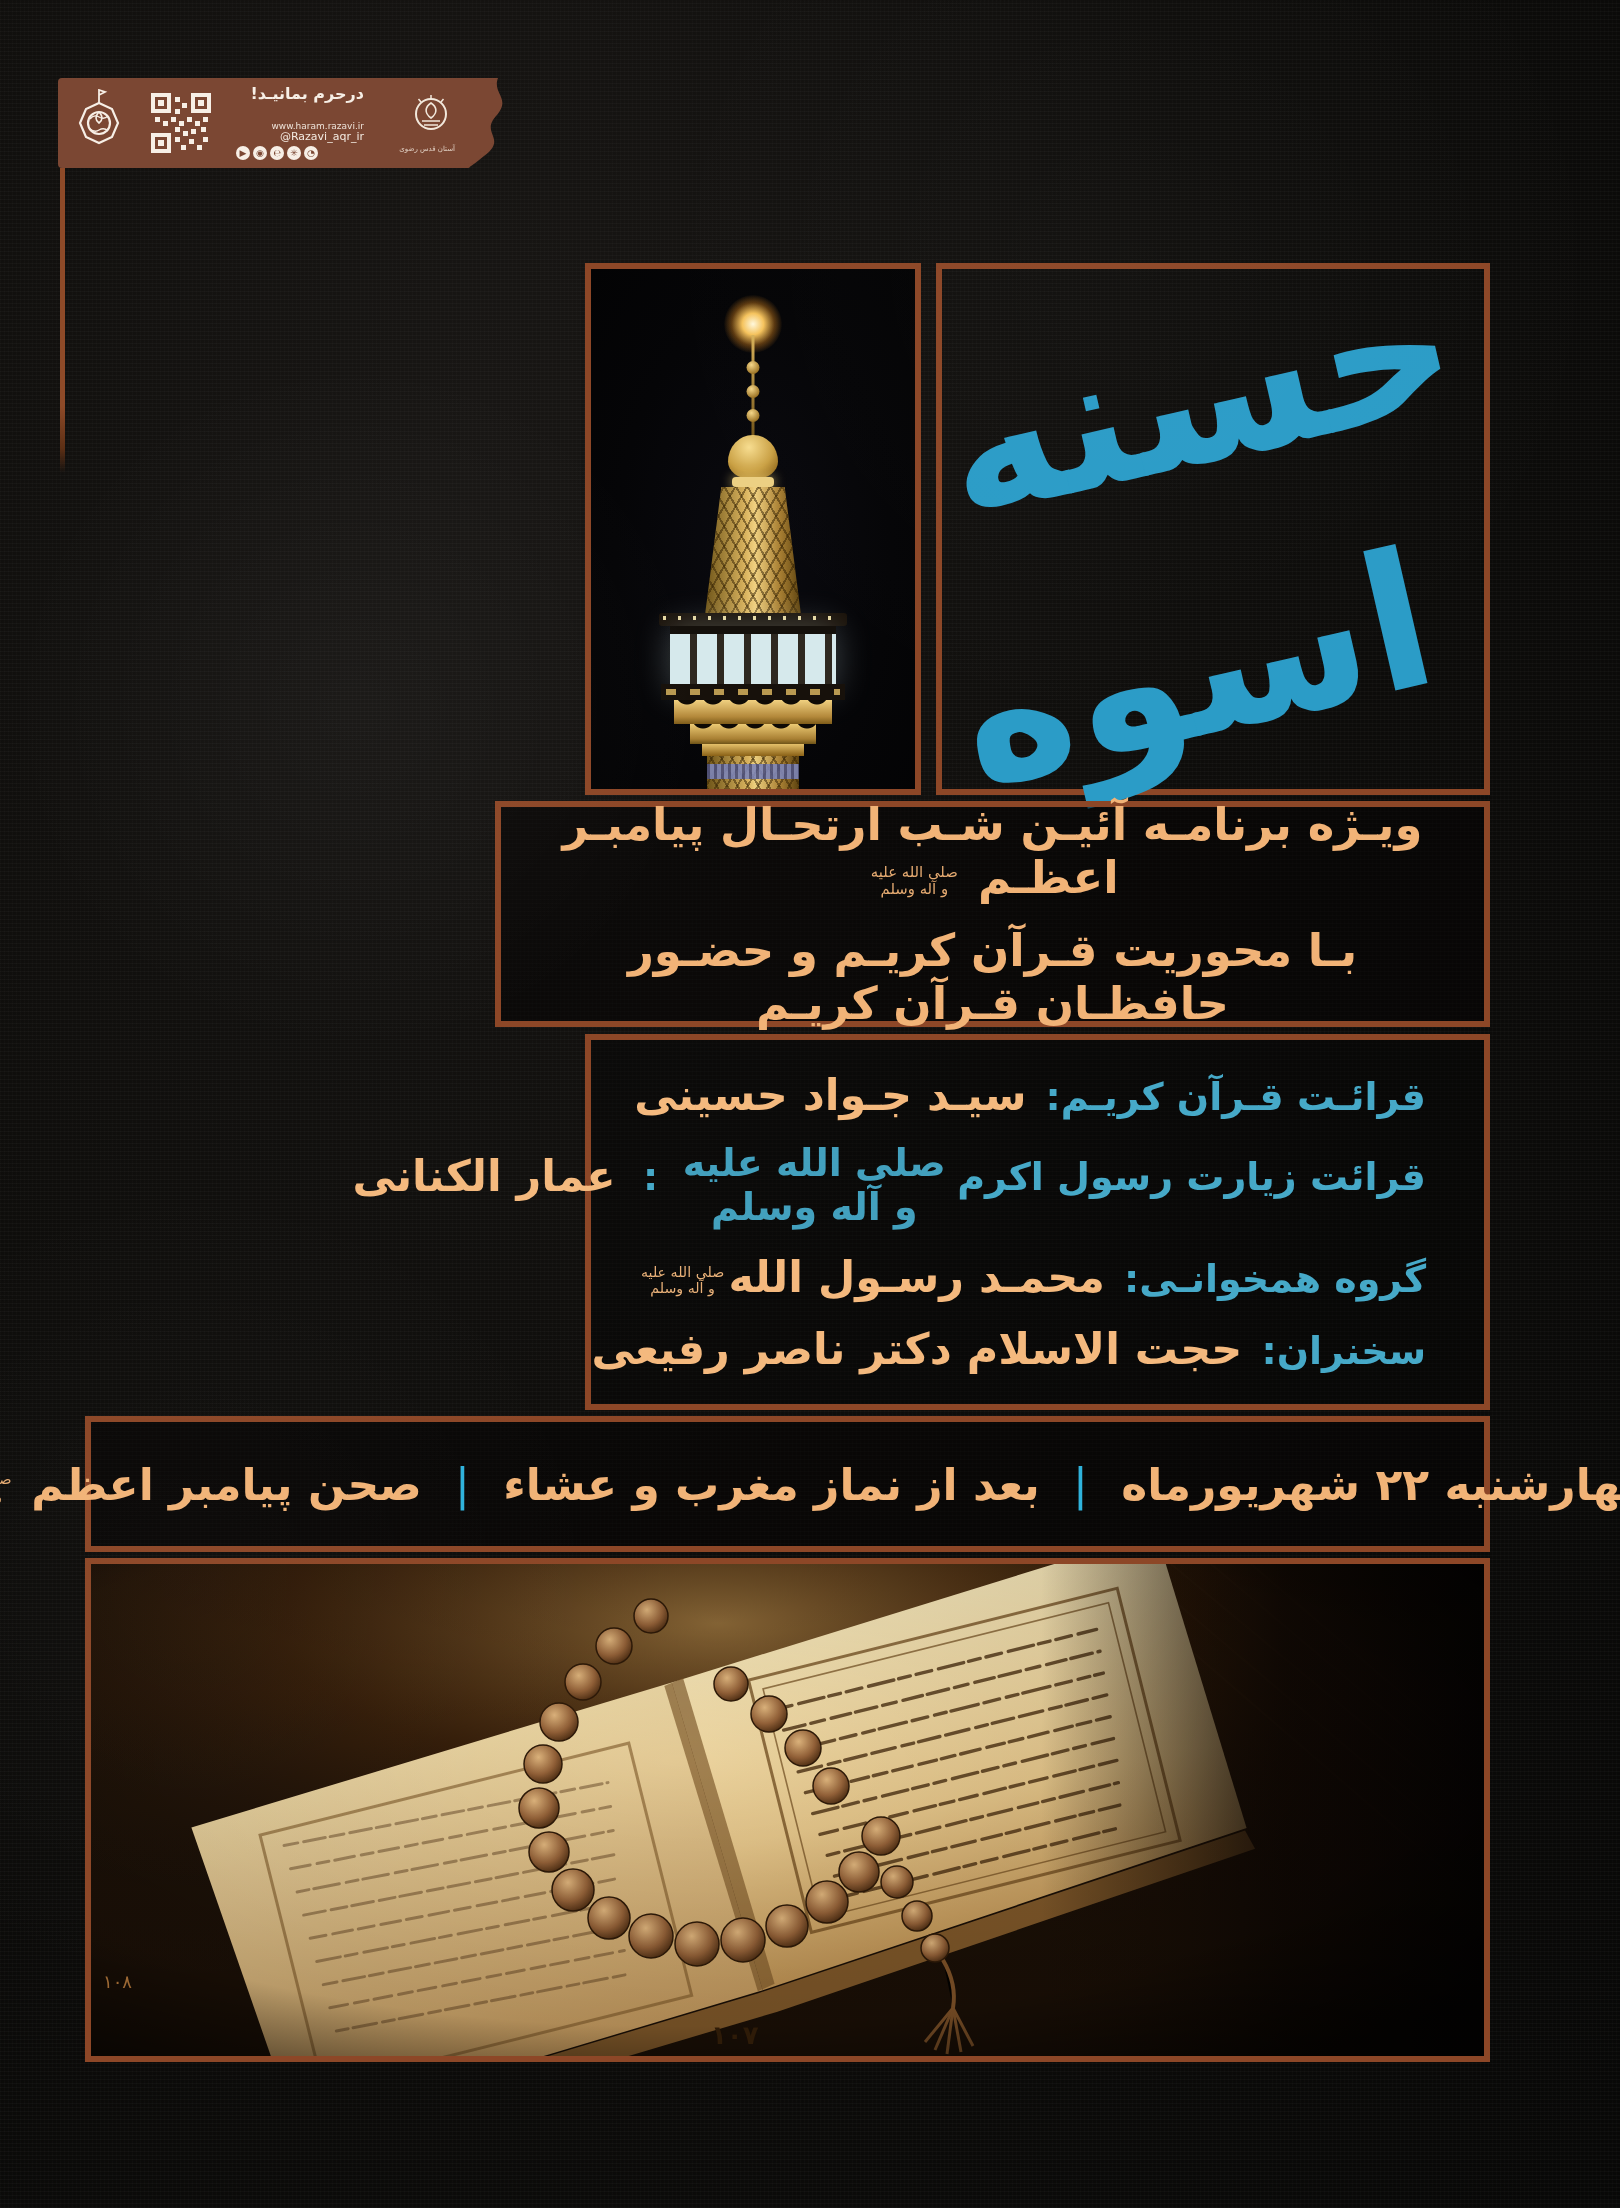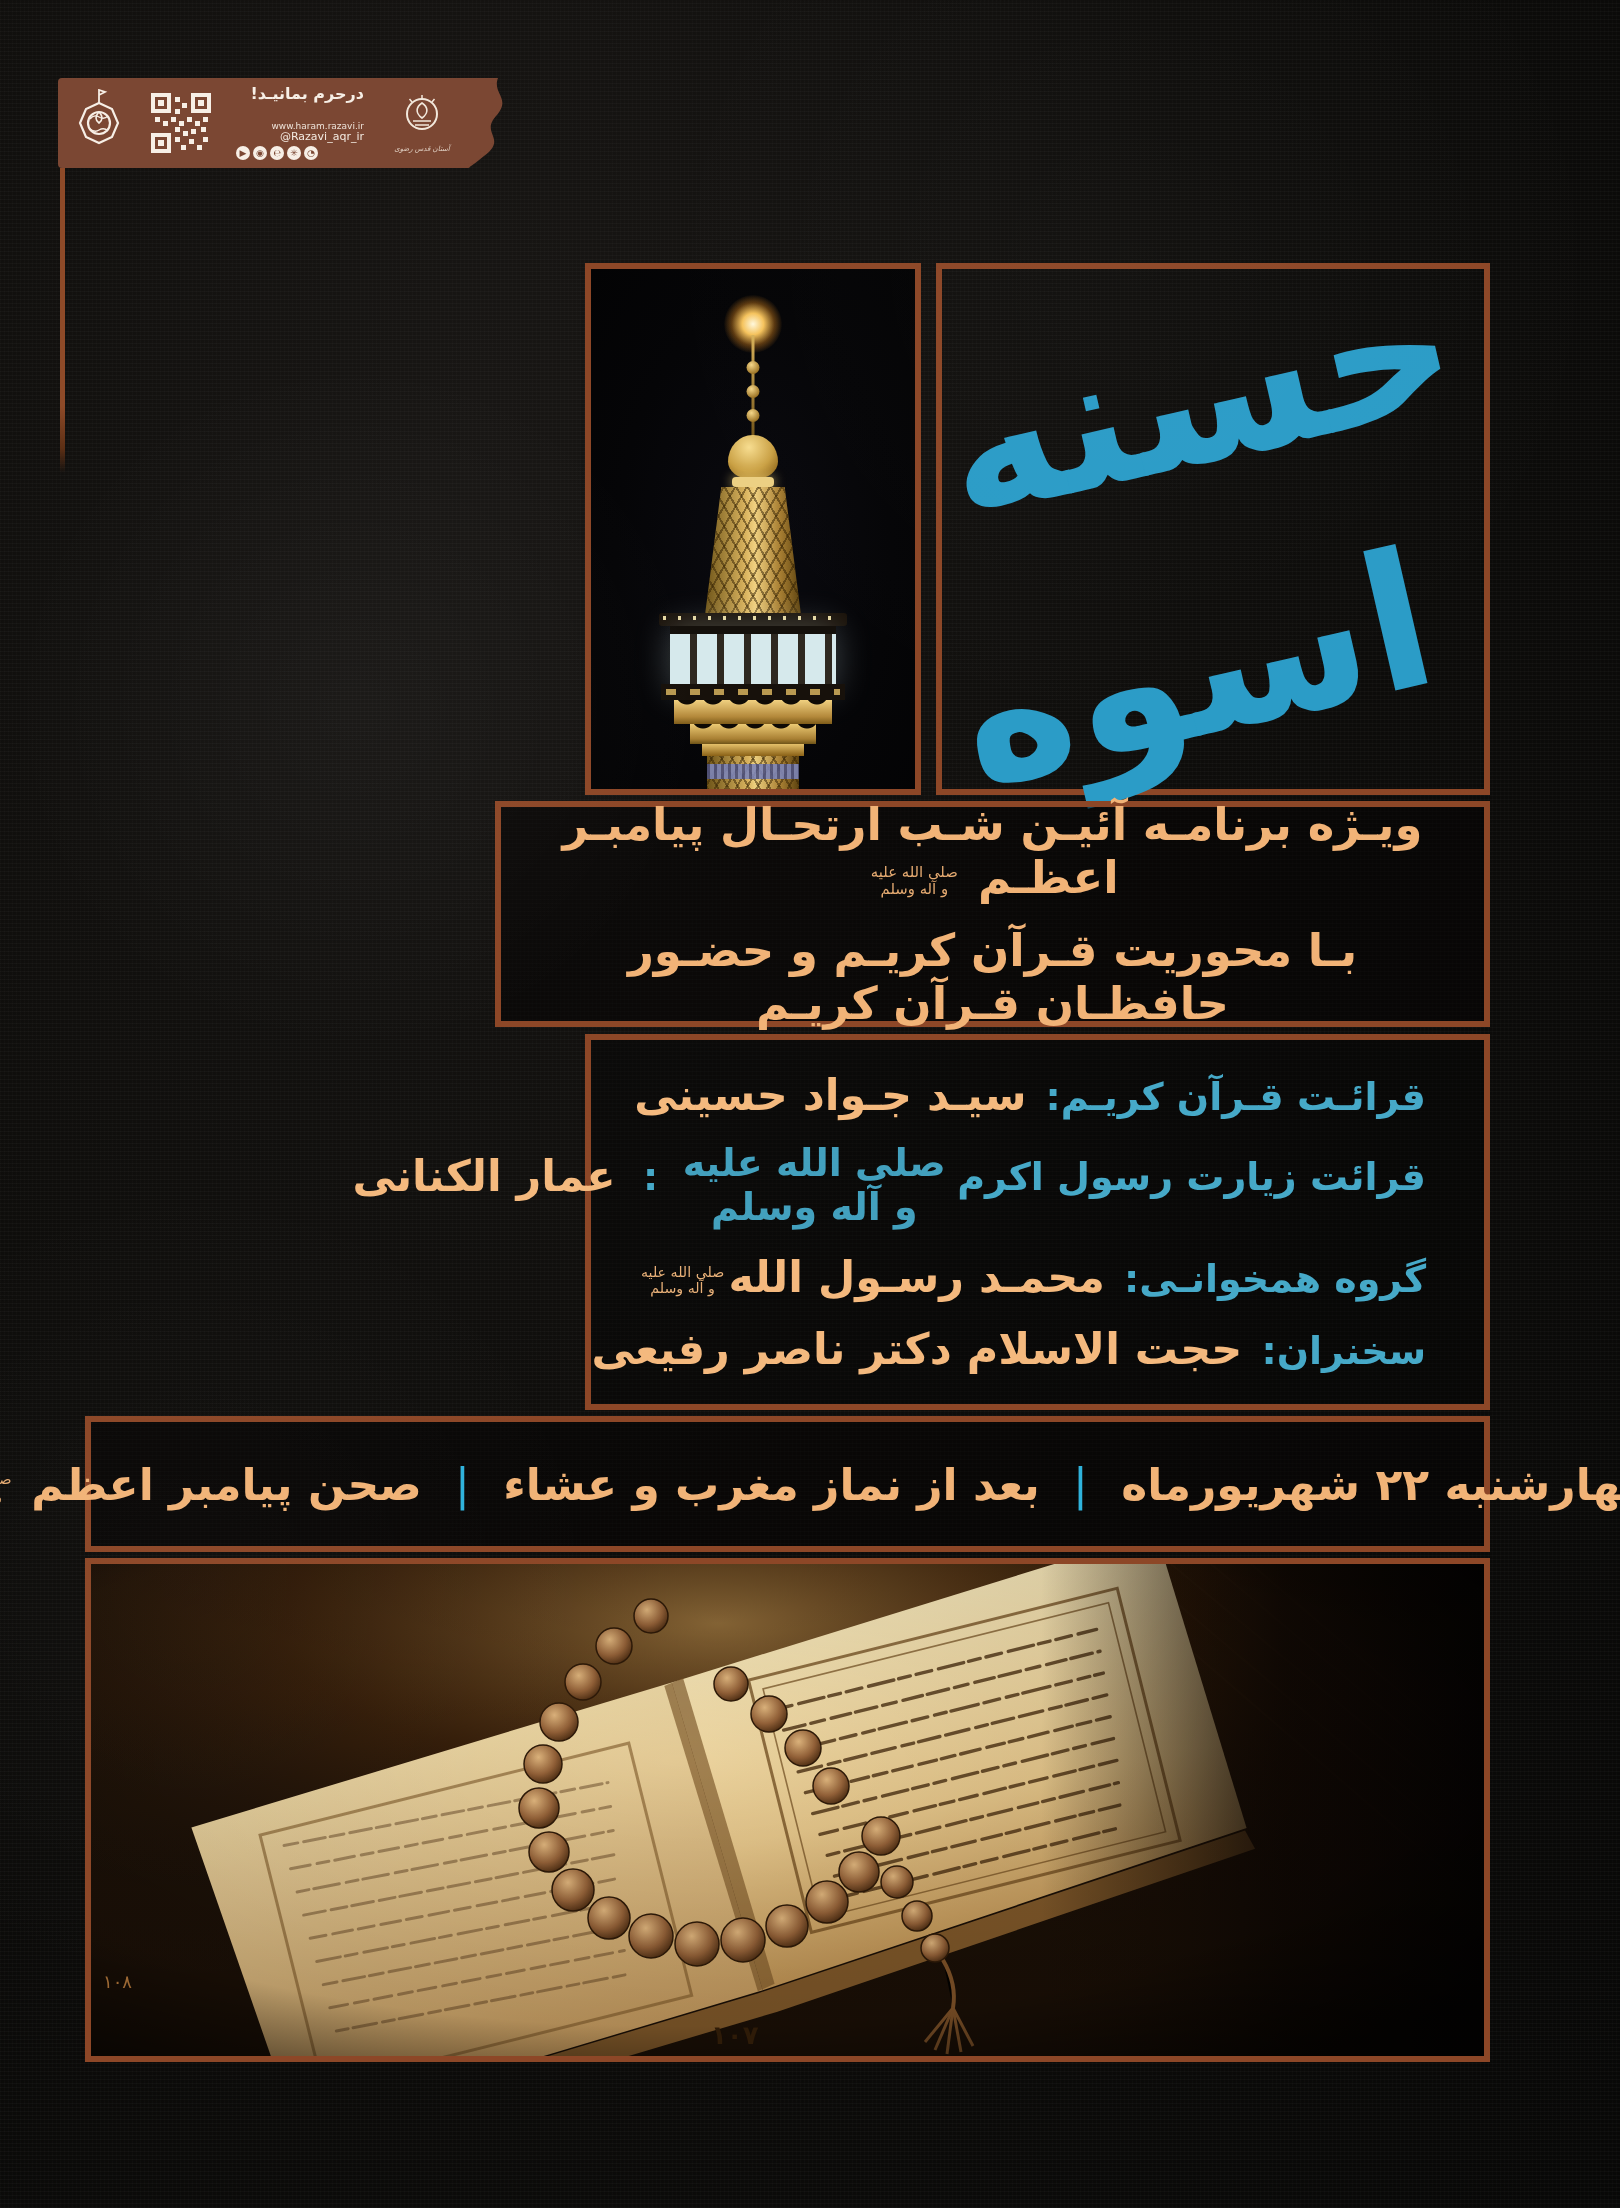--- a/index.html
+++ b/index.html
@@ -28,21 +28,21 @@
   .hdr-tail{position:absolute;right:-42px;top:0;}
   .emblem svg,.qr svg{display:block}
   .hdr-txt{width:128px;color:#f7efe6;text-align:right;direction:rtl;line-height:1.05;}
   .hdr-title{font-size:16px;font-weight:bold;letter-spacing:0;}
   .hdr-url{font-size:9px;direction:ltr;opacity:.92;margin-top:19px;}
   .hdr-handle{font-size:11px;font-weight:normal;direction:ltr;opacity:.97;}
   .soc-row{display:flex;gap:3px;margin-top:3px;direction:ltr;justify-content:flex-start}
   .soc{width:14px;height:14px;border-radius:50%;background:#f7efe6;color:#7b4733;
        font-size:9px;line-height:14px;text-align:center;display:inline-block;font-style:normal;}
   .soc i{font-style:normal}
-  .aqr{display:flex;flex-direction:column;align-items:center;width:66px;font-style:italic;}
+  .aqr{display:flex;flex-direction:column;align-items:flex-end;width:66px;}
   .aqr-cap{font-size:7px;color:#f2e8dc;opacity:.85;text-align:center;line-height:1.2;margin-top:1px;}
 
   
   .hang-line{position:absolute;left:60px;top:168px;width:5px;height:305px;z-index:2;
     background:linear-gradient(#8e4a28 0%, #8e4a28 78%, #5c2f15 92%, rgba(92,47,21,0) 100%);}
 
   
   .frame{position:absolute;border:6px solid #8d4727;background:#070607;box-sizing:border-box;margin:0;}
   .photo-frame {left:585px;top:263px;width:336px;height:532px;}
   .callig-frame{left:936px;top:263px;width:554px;height:532px;background:transparent;}

